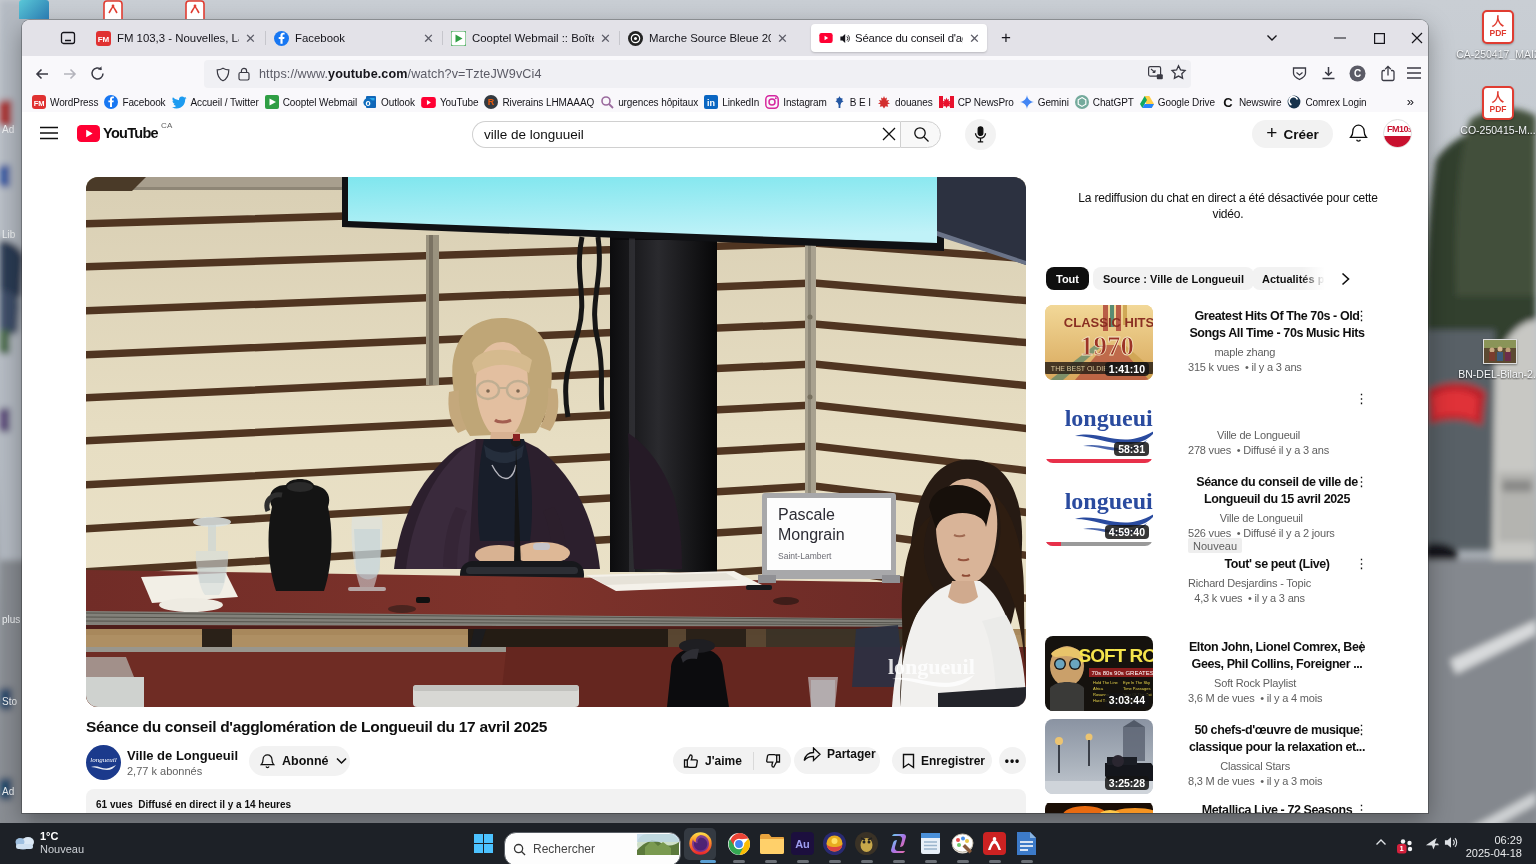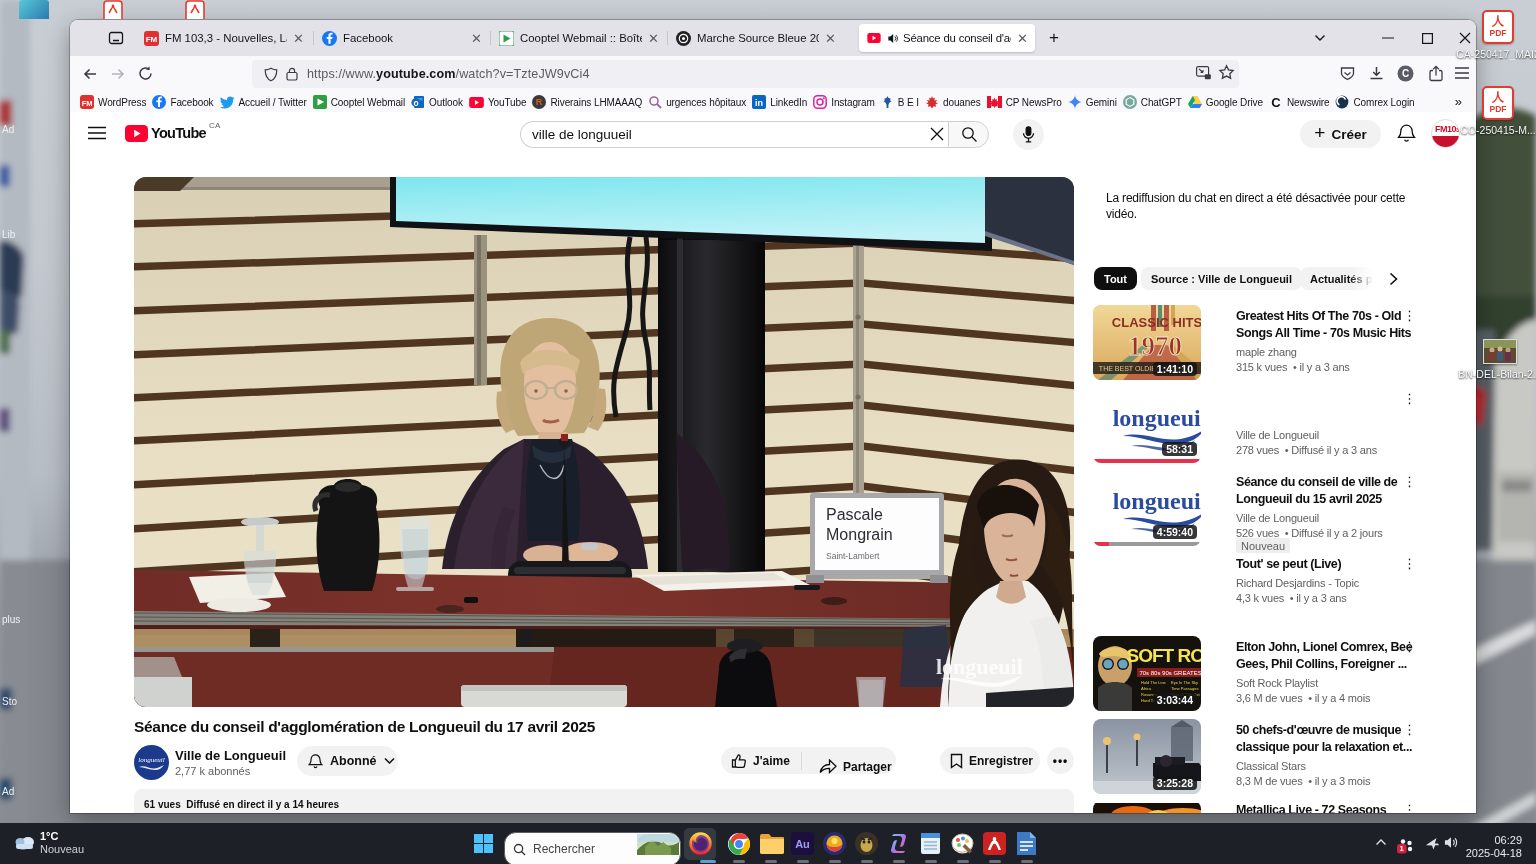--- a/index.html
+++ b/index.html
@@ -1,20 +1,20 @@
 <!DOCTYPE html>
 <html><head>
 <meta charset="utf-8">
 <style>
   * { margin:0; padding:0; box-sizing:border-box; }
   html,body { width:1536px; height:864px; overflow:hidden; font-family:"Liberation Sans", sans-serif; }
   #desktop { position:absolute; left:0; top:0; width:1536px; height:864px; background:linear-gradient(180deg,#c9ced4 0%,#c2c8ce 30%,#b7bdc4 55%,#9aa0a6 70%,#8a8e94 100%); }
   .abs { position:absolute; }
   
-  #win { position:absolute; left:22px; top:20px; width:1406px; height:793px; background:#f9f8fb; border-radius:8px 8px 0 0; box-shadow:0 0 0 1px rgba(0,0,0,.25), 0 8px 24px rgba(0,0,0,.35); overflow:hidden;margin-left:48px; }
+  #win { position:absolute; left:22px; top:20px; width:1406px; height:793px; background:#f9f8fb; border-radius:8px 8px 0 0; box-shadow:0 0 0 1px rgba(0,0,0,.25), 0 8px 24px rgba(0,0,0,.35); overflow:hidden; }
   
   #tabbar { position:absolute; left:0; top:0; width:100%; height:36px; background:#e3e2e8; }
   .tab { position:absolute; top:4px; height:28px; display:flex; align-items:center; font-size:11.4px; color:#15141a; white-space:nowrap; }
   .tab .tt, #activetab .tt { white-space:nowrap; overflow:hidden; min-width:0; }
   .tabx { color:#5b5b66; font-size:13px; margin-left:6px; }
   #activetab { position:absolute; left:789px; top:4px; width:176px; height:28px; background:#fff; border-radius:4px; box-shadow:0 1px 2px rgba(0,0,0,.18); display:flex; align-items:center; font-size:11.4px; color:#15141a; white-space:nowrap; }
   .winbtn { position:absolute; top:0; width:46px; height:36px; display:flex; align-items:center; justify-content:center; color:#15141a; }
   
   #navbar { position:absolute; left:0; top:36px; width:100%; height:36px; background:#f9f8fb; }
   #urlbar { position:absolute; left:182px; top:40px; width:987px; height:28px; background:#f0f0f4; border-radius:4px; display:flex; align-items:center; }
@@ -24,21 +24,21 @@
   .bm svg, .bm .bmi { margin-right:4px; flex:none; }
   
   #content { position:absolute; left:0; top:92px; width:1406px; height:701px; background:#fff; }
   
   #ythead { position:absolute; left:0; top:0; width:100%; height:44px; background:#fff; }
   
   #player { position:absolute; left:64px; top:65px; width:940px; height:530px; border-radius:12px; overflow:hidden; background:#ded4b8; }
   
   #vtitle { position:absolute; left:64px; top:606px; font-size:15.5px; font-weight:bold; color:#0f0f0f; letter-spacing:-0.3px; }
   
-  #sidebar { position:absolute; left:1002px; top:0; width:382px; height:701px; }
+  #sidebar { position:absolute; left:1002px; top:0; width:382px; height:701px;text-align:center; }
   .chip { position:absolute; height:23px; border-radius:8px; background:#f2f2f2; color:#0f0f0f; font-size:11px; font-weight:bold; display:flex; align-items:center; padding:0 10px; white-space:nowrap; }
   .sthumb { position:absolute; left:21px; width:108px; height:75px; border-radius:8px; overflow:hidden; }
   .sitem-title { position:absolute; left:164px; width:178px; font-size:12.5px; font-weight:bold; color:#0f0f0f; line-height:16.5px; letter-spacing:-0.4px; }
   .sitem-meta { position:absolute; left:164px; font-size:11px; color:#606060; line-height:14.5px; letter-spacing:-0.2px; }
   .dur { position:absolute; right:4px; bottom:4px; background:rgba(20,20,20,.85); color:#fff; font-size:10.5px; font-weight:bold; padding:1px 4px; border-radius:4px; }
   .kebab { position:absolute; left:331px; width:4px; color:#0f0f0f; font-size:13px; letter-spacing:0; }
   
   #taskbar { position:absolute; left:0; top:823px; width:1536px; height:41px; background:#1d2127; }
   .pdfic { position:absolute; width:32px; height:34px; background:#fff; border:2px solid #e03c31; border-radius:5px; box-shadow:0 1px 2px rgba(0,0,0,.25); }
   .pdfic::before { content:"人"; position:absolute; left:50%; top:1px; transform:translateX(-50%); color:#e03c31; font-size:12px; font-weight:bold; }
@@ -537,21 +537,21 @@
     <div class="abs" style="left:651px;top:635px;width:118px;height:27px;border-radius:14px;background:#f2f2f2;display:flex;align-items:center">
       <svg style="margin-left:10px" width="16" height="16" viewBox="0 0 16 16" fill="none" stroke="#0f0f0f" stroke-width="1.3">
           <path d="M1.5 7h2.8v7H1.5zM4.3 13.2V7.5l3-5.7c.9 0 1.8.7 1.8 1.8 0 .9-.5 2.4-.8 3.2h4.7c.8 0 1.4.7 1.3 1.4l-.8 4.8c-.2 1-.9 1.4-1.8 1.4H6.5c-.8 0-1.7-.4-2.2-1.2z"></path>
         </svg>
       <span style="margin-left:6px;font-size:12px;font-weight:bold;color:#0f0f0f">J'aime</span>
       <div style="margin-left:11px;width:1px;height:18px;background:#d9d9d9"></div>
       <svg style="margin-left:11px;transform:rotate(180deg)" width="16" height="16" viewBox="0 0 16 16" fill="none" stroke="#0f0f0f" stroke-width="1.3">
           <path d="M1.5 7h2.8v7H1.5zM4.3 13.2V7.5l3-5.7c.9 0 1.8.7 1.8 1.8 0 .9-.5 2.4-.8 3.2h4.7c.8 0 1.4.7 1.3 1.4l-.8 4.8c-.2 1-.9 1.4-1.8 1.4H6.5c-.8 0-1.7-.4-2.2-1.2z"></path>
         </svg>
     </div>
-    <div class="abs" style="left:740px;top:635px;width:86px;height:27px;border-radius:14px;background:#f2f2f2;display:flex;align-items:flex-end">
+    <div class="abs" style="left:772px;top:635px;width:86px;height:27px;border-radius:14px;background:#f2f2f2;display:flex;align-items:flex-start">
       <svg style="margin-left:9px" width="18" height="15" viewBox="0 0 18 15" fill="none" stroke="#0f0f0f" stroke-width="1.3">
           <path d="M10.5 5.5C5 5.5 2.2 9 1.2 13.5c2.2-2.8 5-4.1 9.3-4.1v4l6.5-6.2L10.5 1z"></path>
         </svg>
       <span style="margin-left:6px;font-size:12px;font-weight:bold;color:#0f0f0f">Partager</span>
     </div>
     <div class="abs" style="left:870px;top:635px;width:100px;height:27px;border-radius:14px;background:#f2f2f2;display:flex;align-items:center">
       <svg style="margin-left:10px" width="13" height="16" viewBox="0 0 13 16" fill="none" stroke="#0f0f0f" stroke-width="1.4">
           <path d="M1.5 1.5h10v13L6.5 11l-5 3.5z"></path>
         </svg>
       <span style="margin-left:6px;font-size:12px;font-weight:bold;color:#0f0f0f">Enregistrer</span>

